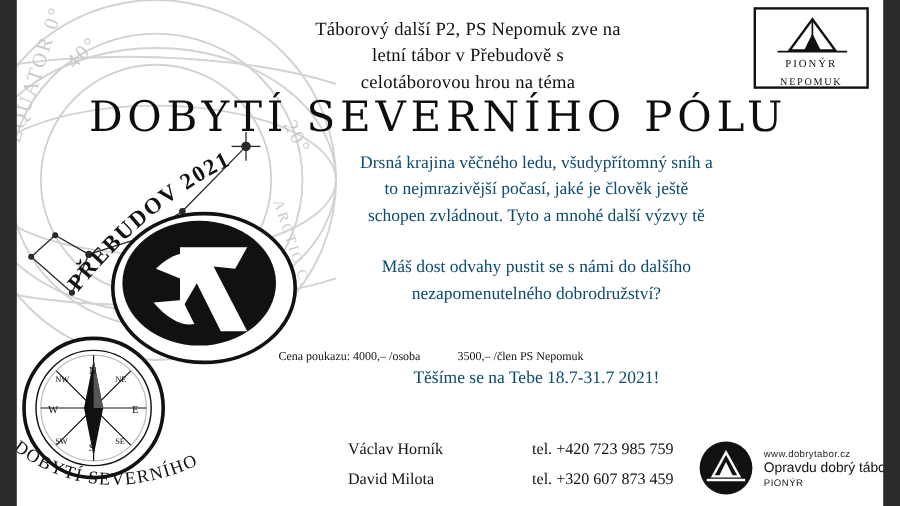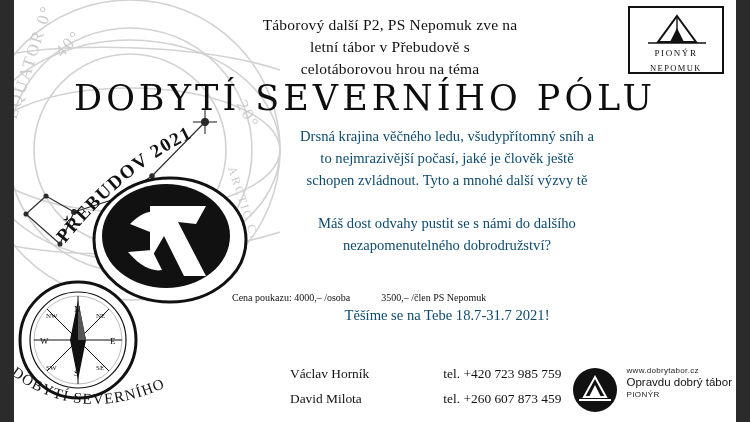--- a/index.html
+++ b/index.html
@@ -115,23 +115,24 @@
     margin-top: 40px; color: #111;
   }
   .logo-box .l2 {
     font-size: 8.5px; letter-spacing: 1.4px;
     margin-top: 5px; color: #111; font-family: Liberation Serif, serif;
   }
 
   
   .tagline-wrap {
     position: absolute;
-    right: 18px; bottom: 8px;
+    right: 8px; bottom: 8px;
     z-index: 30;
     display: flex;
+    align-items: center;
     gap: 8px;
   }
   .tagline-txt { text-align: left; }
   .tagline-url {
     font-size: 8px; color: #222;
     font-family: "Liberation Sans", sans-serif;
     letter-spacing: .3px;
   }
   .tagline-main {
     font-size: 11.5px; color: #111;
@@ -277,21 +278,21 @@
     </div>
   </div>
 
   <div class="contacts">
     <div class="contact-row">
       <span class="contact-name">Václav Horník</span>
       <span>tel. +420 723 985 759</span>
     </div>
     <div class="contact-row">
       <span class="contact-name">David Milota</span>
-      <span>tel. +260 607 873 459</span>
+      <span>tel. +320 607 873 459</span>
     </div>
   </div>
 
   <div class="tagline-wrap">
     <svg width="48" height="48" viewBox="0 0 48 48">
       <circle cx="24" cy="24" r="22" fill="#111"></circle>
       <path d="M24 11 L35 31 L13 31 Z" fill="none" stroke="#fff" stroke-width="2"></path>
       <path d="M18 31 L24 19 L30 31 Z" fill="#fff"></path>
       <line x1="8" y1="34" x2="40" y2="34" stroke="#fff" stroke-width="2"></line>
     </svg>

